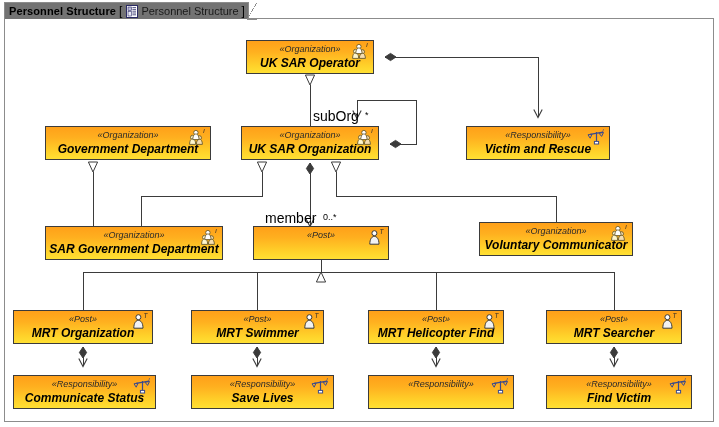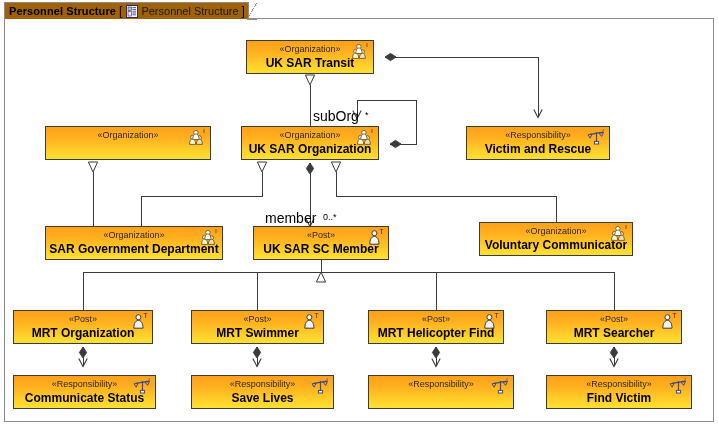--- a/index.html
+++ b/index.html
@@ -23,21 +23,21 @@
     width:710px; height:404px;
     border:1px solid #8c8c8c;
     background:#ffffff;
     box-sizing:border-box;
   }
   #title-tab{
     position:absolute;
     left:4px; top:2px;
     height:17px;
     padding:0 0 0 4px;
-    background:#a16207;
+    background:#737373;
     border:1px solid #8c8c8c;
     border-bottom:none;
     box-sizing:border-box;
     display:flex;
     align-items:center;
     white-space:nowrap;
     z-index:6;
   }
   #title-tab:after{
     content:"";
@@ -81,20 +81,21 @@
   }
 
   
   .node{
     position:absolute;
     box-sizing:border-box;
     border:1px solid #3b3b3b;
     background:linear-gradient(to bottom,#ffa019 0%,#ffb01f 34%,#ffd22a 78%,#ffe033 100%);
     z-index:4;
     overflow:hidden;
+    font-style:italic;
   }
   .node .stereo{
     position:absolute;
     left:0; right:0; top:3px;
     text-align:center;
     font-size:9px;
     color:#2a2a2a;
     line-height:10px;
     white-space:nowrap;
   }
@@ -214,33 +215,34 @@
   <div id="label-layer">
       <div class="edge-label" style="left: 313px; top: 111px;">subOrg</div>
       <div class="edge-mult" style="left: 365px; top: 110px;">*</div>
       <div class="edge-label" style="left: 265px; top: 213px;">member</div>
       <div class="edge-mult" style="left: 323px; top: 212px;">0..*</div>
     </div>
 
   <div id="node-layer">
       <div class="node" style="left: 246px; top: 40px; width: 128px; height: 34px;">
         <div class="stereo">«Organization»</div>
-        <div class="nname">UK SAR Transit</div>
+        <div class="nname">UK SAR Operator</div>
         <div class="nicon"><svg viewBox="0 0 19 17" width="19" height="17">
             <circle cx="4.6" cy="8.4" r="2.1" fill="#fff6cc" stroke="#6a5a2a" stroke-width="0.9"></circle>
             <path d="M1.6,15.4 C1.6,11.4 3,9.8 4.6,9.8 C6.2,9.8 7.6,11.4 7.6,15.4 Z" fill="#fff6cc" stroke="#6a5a2a" stroke-width="0.9"></path>
             <circle cx="11.4" cy="8.8" r="2.1" fill="#f5ddb0" stroke="#6a5a2a" stroke-width="0.9"></circle>
             <path d="M8.4,15.4 C8.4,11.8 9.8,10.2 11.4,10.2 C13,10.2 14.4,11.8 14.4,15.4 Z" fill="#f5ddb0" stroke="#6a5a2a" stroke-width="0.9"></path>
             <circle cx="7.9" cy="3.6" r="2.2" fill="#ffffff" stroke="#6a5a2a" stroke-width="0.9"></circle>
             <path d="M4.8,10.6 C4.8,6.6 6.3,5.0 7.9,5.0 C9.5,5.0 11,6.6 11,10.6 Z" fill="#ffffff" stroke="#6a5a2a" stroke-width="0.9"></path>
             <text x="14.0" y="4.4" font-family="Liberation Sans, sans-serif" font-size="6.5" fill="#2b2b2b">T</text>
           </svg></div>
       </div>
       <div class="node" style="left: 45px; top: 126px; width: 166px; height: 34px;">
         <div class="stereo">«Organization»</div>
+        <div class="nname">Government Department</div>
         <div class="nicon"><svg viewBox="0 0 19 17" width="19" height="17">
             <circle cx="4.6" cy="8.4" r="2.1" fill="#fff6cc" stroke="#6a5a2a" stroke-width="0.9"></circle>
             <path d="M1.6,15.4 C1.6,11.4 3,9.8 4.6,9.8 C6.2,9.8 7.6,11.4 7.6,15.4 Z" fill="#fff6cc" stroke="#6a5a2a" stroke-width="0.9"></path>
             <circle cx="11.4" cy="8.8" r="2.1" fill="#f5ddb0" stroke="#6a5a2a" stroke-width="0.9"></circle>
             <path d="M8.4,15.4 C8.4,11.8 9.8,10.2 11.4,10.2 C13,10.2 14.4,11.8 14.4,15.4 Z" fill="#f5ddb0" stroke="#6a5a2a" stroke-width="0.9"></path>
             <circle cx="7.9" cy="3.6" r="2.2" fill="#ffffff" stroke="#6a5a2a" stroke-width="0.9"></circle>
             <path d="M4.8,10.6 C4.8,6.6 6.3,5.0 7.9,5.0 C9.5,5.0 11,6.6 11,10.6 Z" fill="#ffffff" stroke="#6a5a2a" stroke-width="0.9"></path>
             <text x="14.0" y="4.4" font-family="Liberation Sans, sans-serif" font-size="6.5" fill="#2b2b2b">T</text>
           </svg></div>
       </div>
@@ -277,21 +279,20 @@
             <path d="M1.6,15.4 C1.6,11.4 3,9.8 4.6,9.8 C6.2,9.8 7.6,11.4 7.6,15.4 Z" fill="#fff6cc" stroke="#6a5a2a" stroke-width="0.9"></path>
             <circle cx="11.4" cy="8.8" r="2.1" fill="#f5ddb0" stroke="#6a5a2a" stroke-width="0.9"></circle>
             <path d="M8.4,15.4 C8.4,11.8 9.8,10.2 11.4,10.2 C13,10.2 14.4,11.8 14.4,15.4 Z" fill="#f5ddb0" stroke="#6a5a2a" stroke-width="0.9"></path>
             <circle cx="7.9" cy="3.6" r="2.2" fill="#ffffff" stroke="#6a5a2a" stroke-width="0.9"></circle>
             <path d="M4.8,10.6 C4.8,6.6 6.3,5.0 7.9,5.0 C9.5,5.0 11,6.6 11,10.6 Z" fill="#ffffff" stroke="#6a5a2a" stroke-width="0.9"></path>
             <text x="14.0" y="4.4" font-family="Liberation Sans, sans-serif" font-size="6.5" fill="#2b2b2b">T</text>
           </svg></div>
       </div>
       <div class="node" style="left: 253px; top: 226px; width: 136px; height: 34px;">
         <div class="stereo">«Post»</div>
-        <div class="nname">UK SAR SC Member</div>
         <div class="nicon"><svg viewBox="0 0 19 17" width="19" height="17">
             <circle cx="8.4" cy="4.2" r="2.5" fill="#ffffff" stroke="#3b3b3b" stroke-width="1"></circle>
             <path d="M3.8,15.2 C3.8,9.8 6,7.4 8.4,7.4 C10.8,7.4 13,9.8 13,15.2 Z" fill="#f2f2f2" stroke="#3b3b3b" stroke-width="1"></path>
             <text x="13.4" y="4.6" font-family="Liberation Sans, sans-serif" font-size="6.5" fill="#2b2b2b">T</text>
           </svg></div>
       </div>
       <div class="node" style="left: 479px; top: 222px; width: 154px; height: 34px;">
         <div class="stereo">«Organization»</div>
         <div class="nname">Voluntary Communicator</div>
         <div class="nicon"><svg viewBox="0 0 19 17" width="19" height="17">

